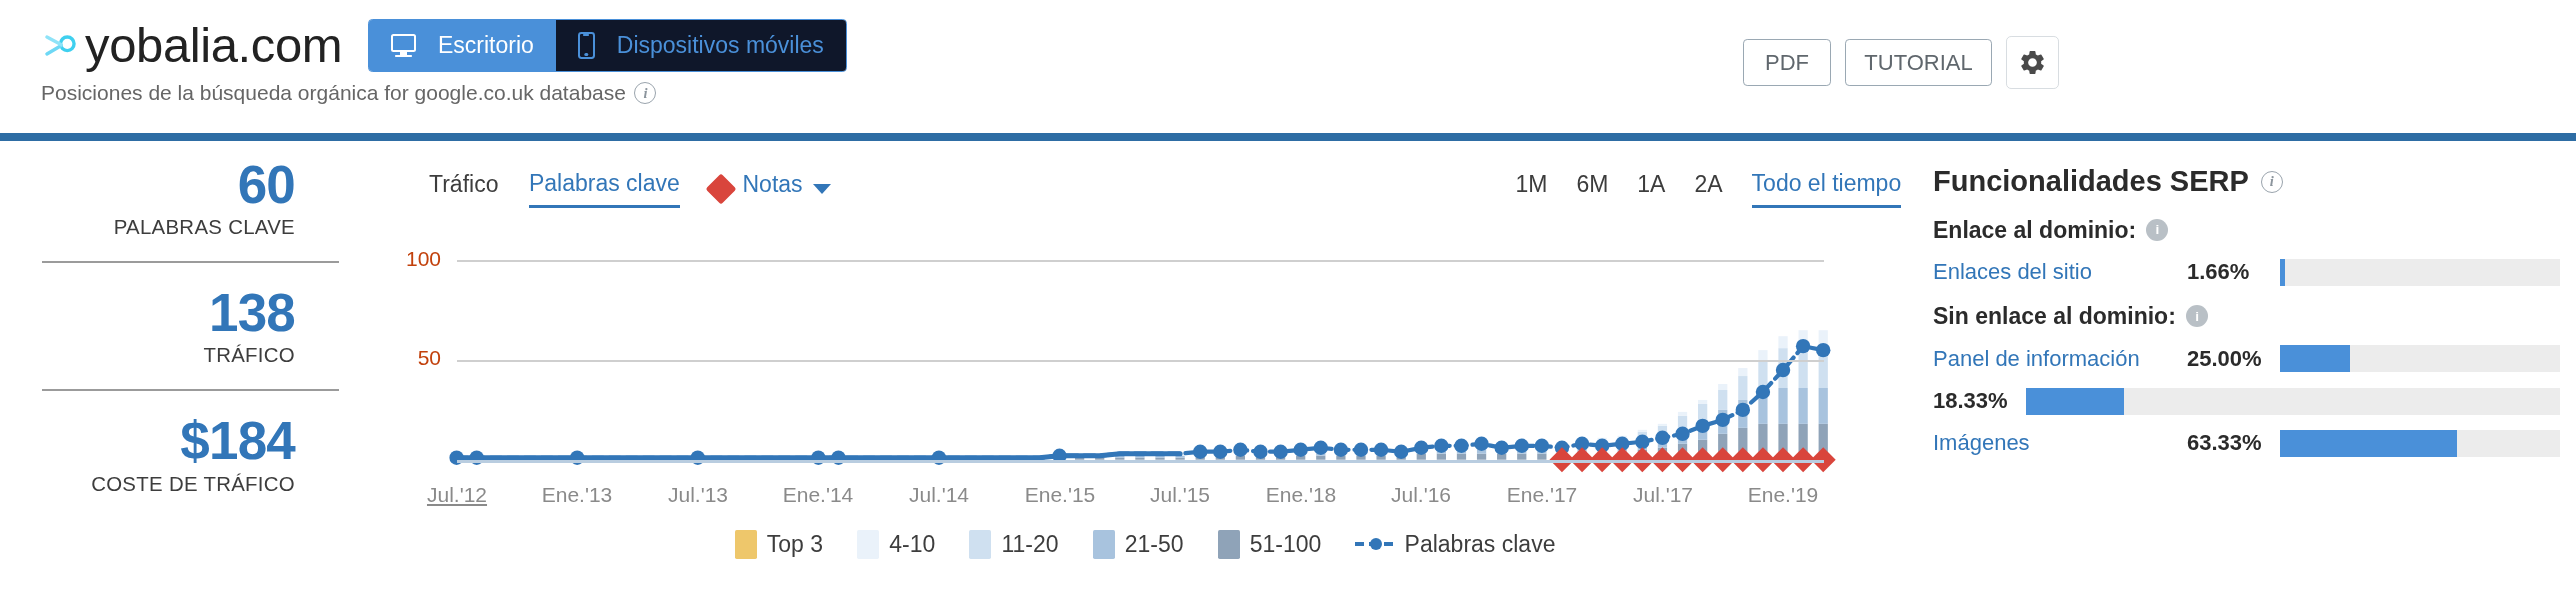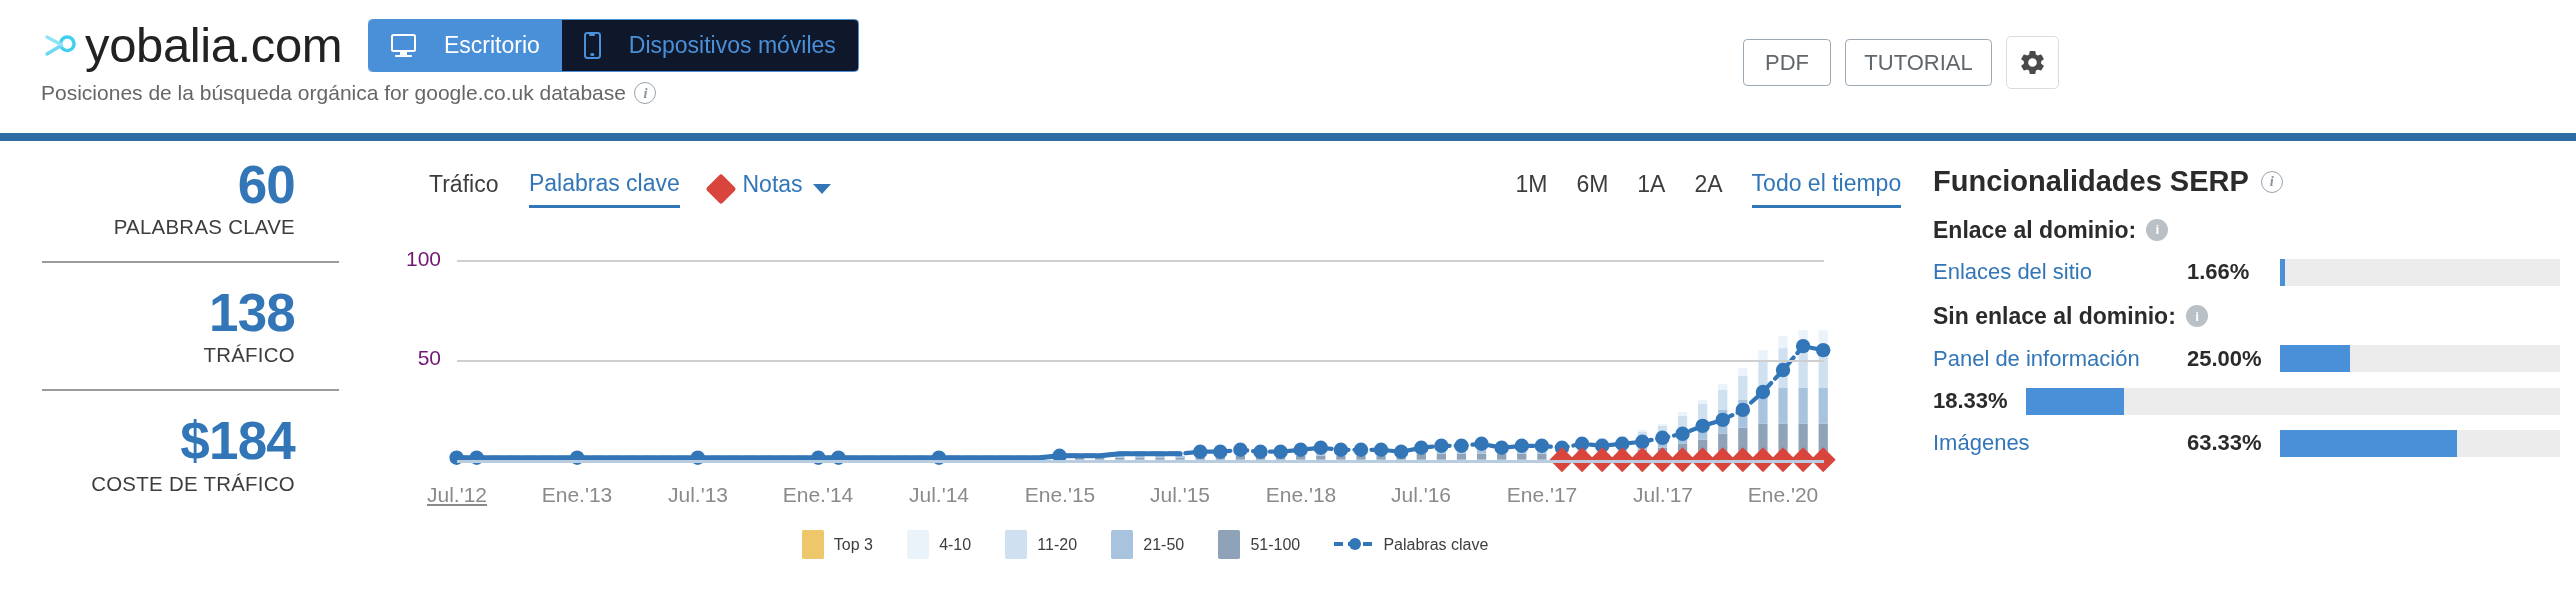--- a/index.html
+++ b/index.html
@@ -18,21 +18,21 @@
   .logo-icon { width:39px; height:39px; position:relative; flex:0 0 auto; }
   .logo-title {
     font-size:49px; font-weight:400; color:#222; letter-spacing:-0.4px;
     line-height:49px; margin-left:5.1px;
   }
   .device-toggle {
     display:flex; align-items:stretch; margin-left:25.4px; height:53px;
     border:0.8px solid #4a90d9; border-radius:4.2px; overflow:hidden;
   }
   .device-btn {
-    display:flex; align-items:center; gap:28px; padding:0 22px;
+    display:flex; align-items:center; gap:22px; padding:0 22px;
     font-size:23px; cursor:pointer; white-space:nowrap;
   }
   .device-btn.active { background:#4a90d9; color:#fff; }
   .device-btn.inactive { background:#0f172a; color:#4a90d9; }
   .mon-ico { width:25.4px; height:22px; position:relative; }
   .mon-ico .scr { position:absolute; left:0; top:0; width:25.4px; height:18px; border:2.5px solid currentColor; border-radius:2.5px; }
   .mon-ico .stand { position:absolute; left:9.3px; top:18px; width:6.8px; height:3.4px; background:currentColor; }
   .mon-ico .base { position:absolute; left:4.2px; top:20.4px; width:17px; height:2.5px; background:currentColor; border-radius:0.8px; }
   .phone-ico { width:17px; height:27px; border:2.5px solid currentColor; border-radius:3.4px; position:relative; }
   .phone-ico:after { content:""; position:absolute; left:50%; bottom:0.8px; transform:translateX(-50%); width:3.4px; height:3.4px; border-radius:50%; background:currentColor; }
@@ -72,29 +72,29 @@
   .tb-item { font-size:23px; color:#3d3d3d; cursor:pointer; padding-bottom:8.5px; white-space:nowrap; }
   .tb-item.link { color:#3276b8; }
   .tb-item.active { color:#3276b8; border-bottom:3.4px solid #3276b8; }
   .notes-group { display:flex; align-items:center; gap:10.2px; cursor:pointer; }
   .diamond { width:22px; height:22px; background:#d9453c; transform:rotate(45deg); border-radius:2.5px; }
   .caret-down { width:0;height:0;border-left:9.3px solid transparent;border-right:9.3px solid transparent;border-top:10.2px solid #3276b8; }
 
   .range-tabs { position:absolute; right:6.8px; top:12.7px; display:flex; align-items:center; gap:29px; }
 
   .plot { position:absolute; left:0; top:89px; width:1526px; height:246px; }
-  .ylabel { position:absolute; font-size:21px; color:#701a75; text-align:right; width:59px; }
+  .ylabel { position:absolute; font-size:21px; color:#c2410c; text-align:right; width:59px; }
   .gridline { position:absolute; left:75px; width:1367px; height:1.7px; background:#cfcfcf; }
   .baseline { position:absolute; left:75px; width:1367px; height:2.5px; background:#b9cde0; }
 
   .xaxis { position:absolute; left:0; top:326px; width:1526px; height:34px; }
   .xtick { position:absolute; font-size:21px; color:#8a8a8a; transform:translateX(-50%); white-space:nowrap; }
 
   .legend { position:absolute; left:0; top:373px; width:1526px; display:flex; align-items:center; justify-content:center; gap:34px; }
-  .lg-item { display:flex; align-items:center; gap:10.2px; font-size:16px; color:#3d3d3d; }
+  .lg-item { display:flex; align-items:center; gap:10.2px; font-size:23px; color:#3d3d3d; }
   .lg-swatch { width:22px; height:29px; border-radius:1.7px; }
   .lg-line { width:39px; height:5.1px; position:relative; }
   .lg-line:before { content:""; position:absolute; left:0; top:0; width:39px; height:4.2px;
     background:repeating-linear-gradient(to right,#3276b8 0 9.3px,transparent 9.3px 14.4px); }
   .lg-line:after { content:""; position:absolute; left:14.4px; top:-4.2px; width:12.7px; height:12.7px; border-radius:50%; background:#3276b8; }
 
   
   .serp { position:absolute; left:1933px; top:165px; width:627px; }
   .serp-title { display:flex; align-items:center; gap:12px; font-size:29px; font-weight:700; color:#2b2b2b; }
   .serp-sub { font-size:23px; font-weight:700; color:#2b2b2b; display:flex; align-items:center; gap:10.2px; margin-top:18.7px; }
@@ -381,21 +381,21 @@
         <span class="xtick" style="left: 195px;">Ene.'13</span>
         <span class="xtick" style="left: 316px;">Jul.'13</span>
         <span class="xtick" style="left: 436px;">Ene.'14</span>
         <span class="xtick" style="left: 557px;">Jul.'14</span>
         <span class="xtick" style="left: 678px;">Ene.'15</span>
         <span class="xtick" style="left: 798px;">Jul.'15</span>
         <span class="xtick" style="left: 919px;">Ene.'18</span>
         <span class="xtick" style="left: 1039px;">Jul.'16</span>
         <span class="xtick" style="left: 1160px;">Ene.'17</span>
         <span class="xtick" style="left: 1281px;">Jul.'17</span>
-        <span class="xtick" style="left: 1401px;">Ene.'20</span>
+        <span class="xtick" style="left: 1401px;">Ene.'19</span>
       </div>
 
     <div class="legend" id="legend">
         <span class="lg-item">
           <span class="lg-swatch" style="background: rgb(238, 199, 107);"></span>
           <span>Top 3</span>
         </span>
         <span class="lg-item">
           <span class="lg-swatch" style="background: rgb(234, 242, 250);"></span>
           <span>4-10</span>

